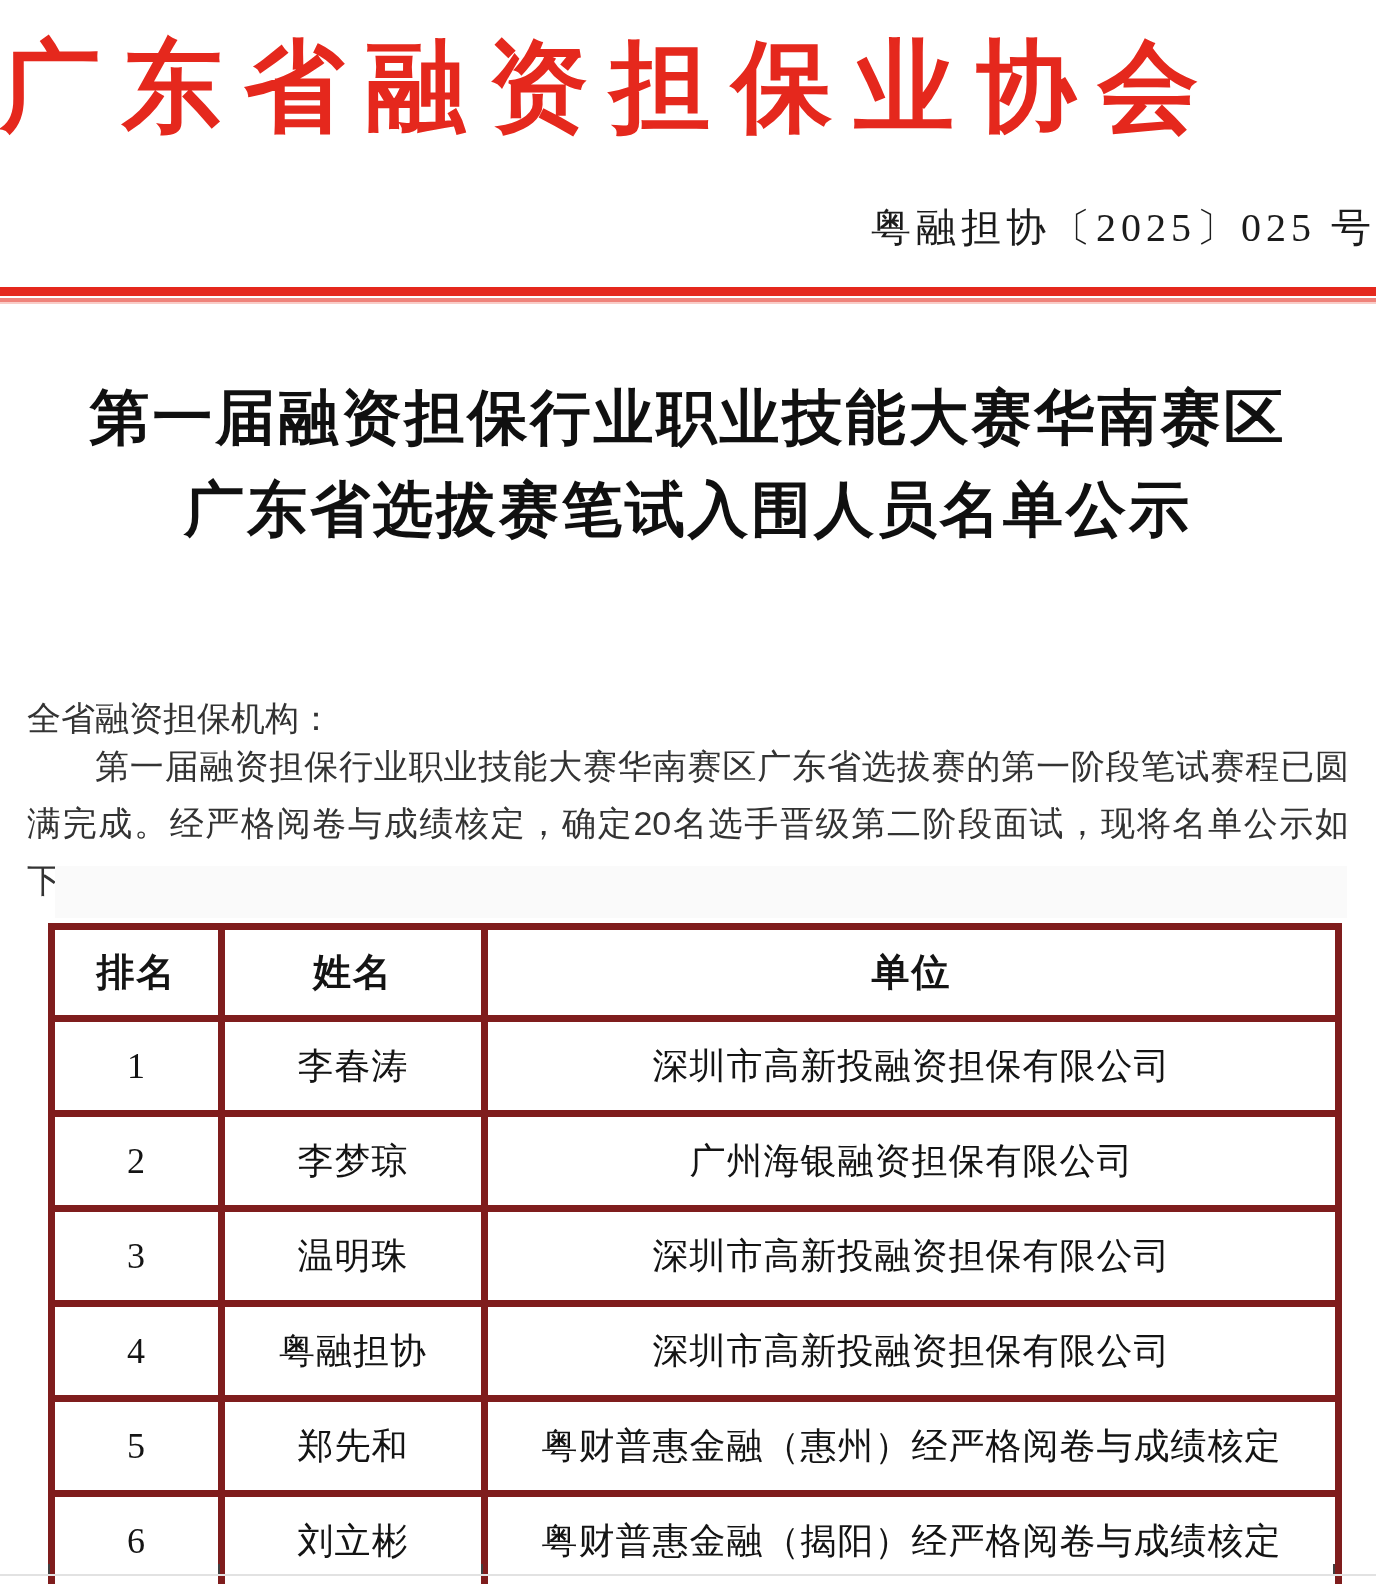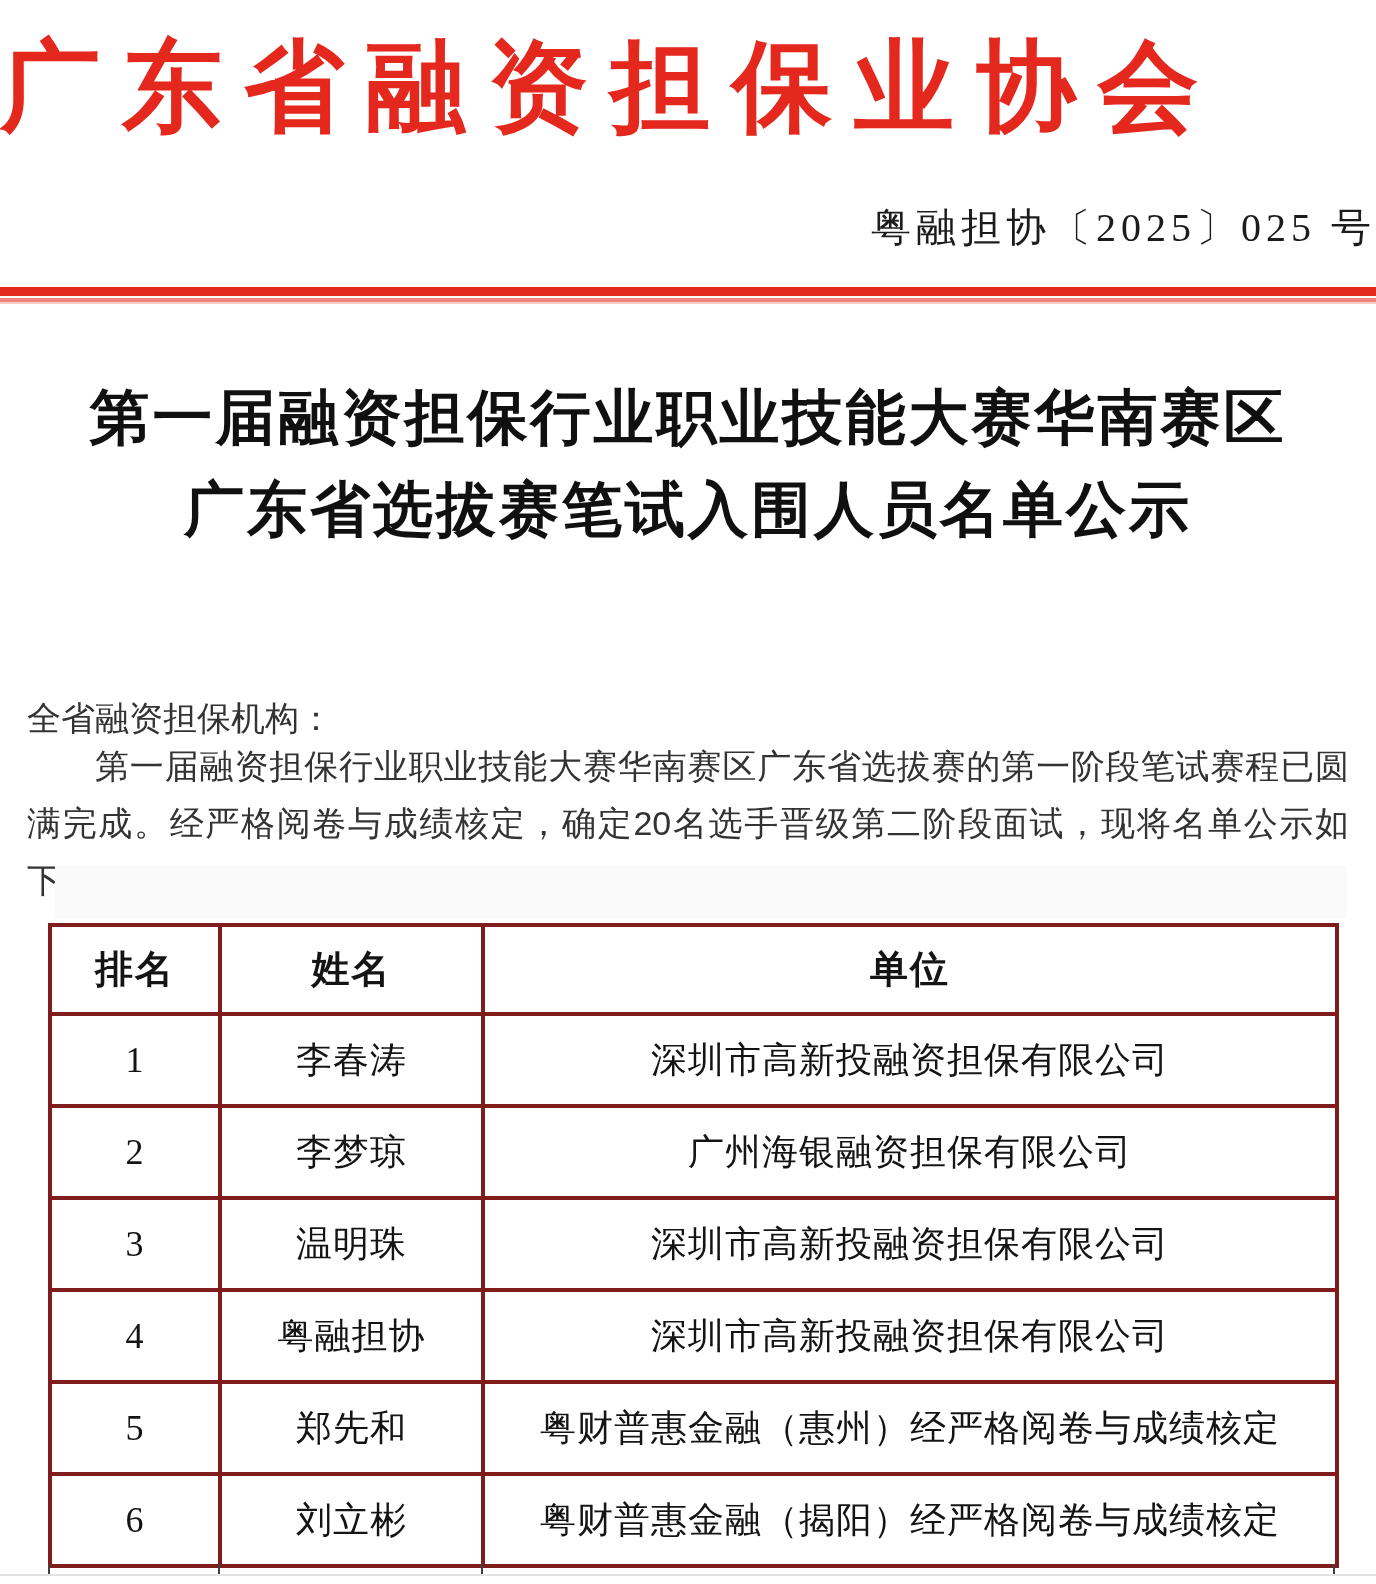--- a/index.html
+++ b/index.html
@@ -109,21 +109,21 @@
     top: 923px;
     left: 48px;
     width: 1287px;
     border-collapse: collapse;
     table-layout: fixed;
     font-family: "Liberation Serif", "DejaVu Serif", serif;
     color: #141414;
   }
   table.results th,
   table.results td {
-    border: 4px solid #7f1d1d;
+    border: 7px solid #7f1d1d;
     text-align: center;
     vertical-align: middle;
     padding: 0 8px;
     overflow: hidden;
   }
   table.results th {
     height: 85px;
     font-size: 38px;
     font-weight: 700;
     letter-spacing: 2px;

